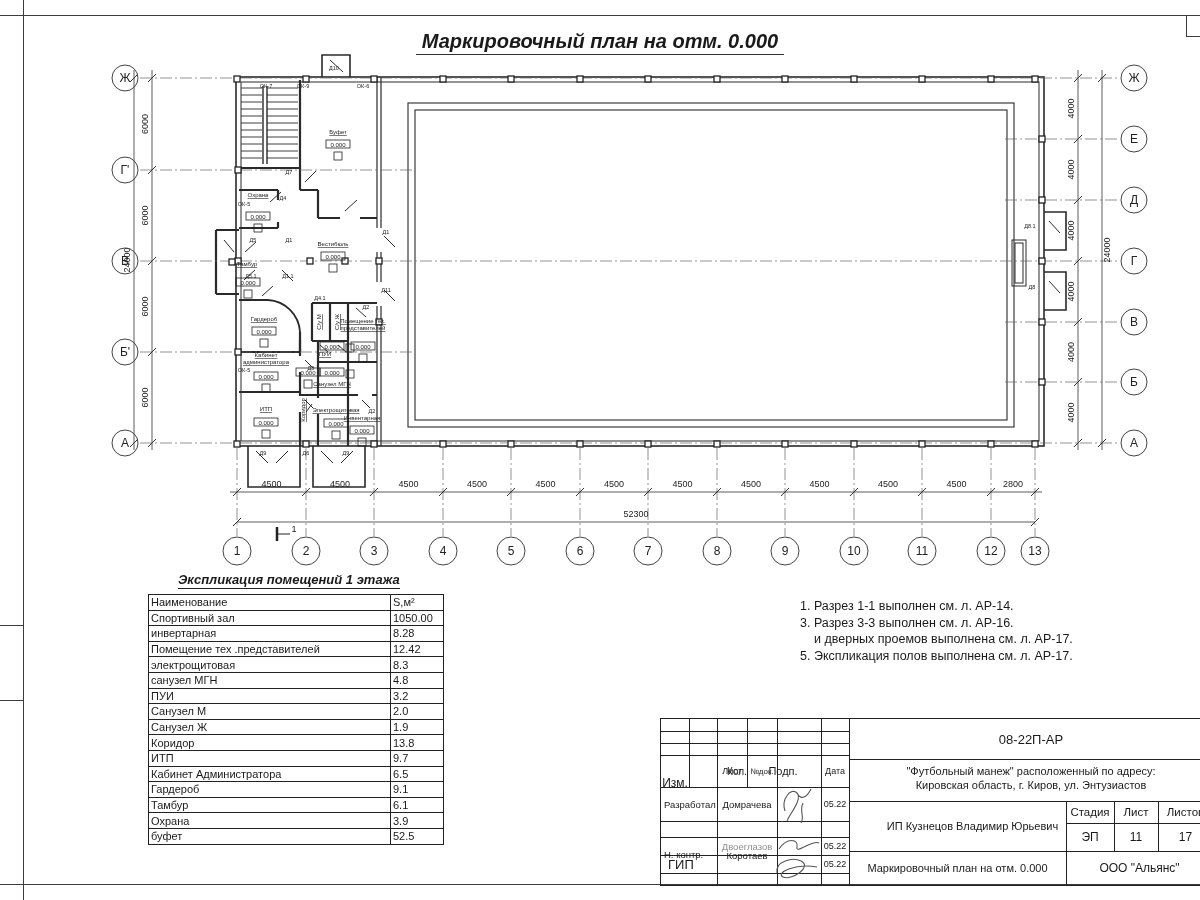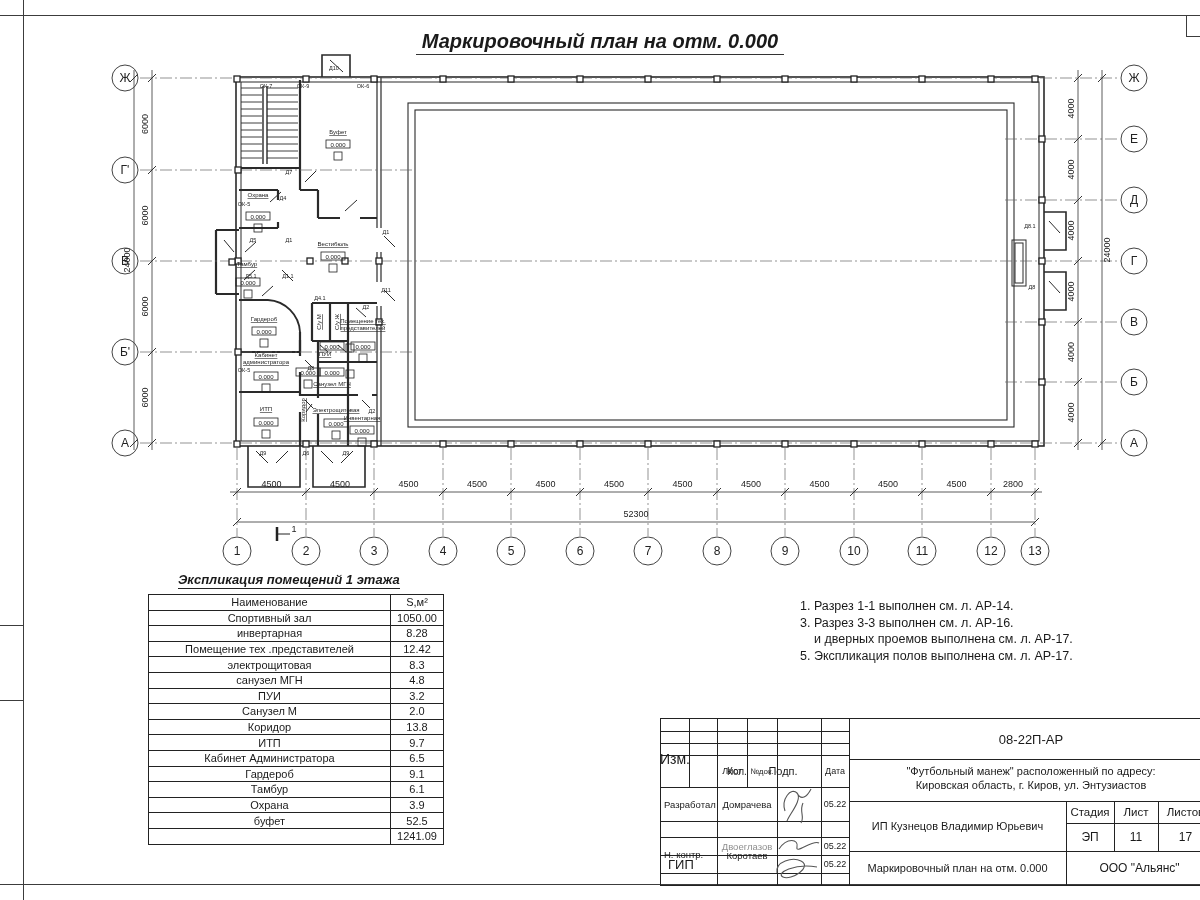--- a/index.html
+++ b/index.html
@@ -10,21 +10,21 @@
   .frame-line{position:absolute;background:#3c3c3c;}
   
   .dwg-title{position:absolute;left:0;right:0;top:30px;text-align:center;
              font-size:20px;font-weight:bold;font-style:italic;}
   .dwg-title span{border-bottom:1.5px solid #333;padding:0 6px 2px;}
   
   .expl-title{position:absolute;left:178px;top:572px;font-size:13px;font-weight:bold;
               font-style:italic;border-bottom:1.3px solid #222;padding-bottom:1px;}
   .expl{position:absolute;left:148px;top:594px;width:296px;border-collapse:collapse;
         font-size:11px;}
-  .expl td{border:1.2px solid #222;height:14.6px;padding:0 2px;text-align:center;
+  .expl td{border:1.2px solid #222;height:14.6px;padding:0 2px;text-align:left;
            white-space:nowrap;overflow:hidden;}
   .expl td.c2{width:48px;}
   
   .notes{position:absolute;left:800px;top:598px;font-size:12.5px;line-height:16.5px;}
   .notes .indent{padding-left:14px;}
   
   .tb{position:absolute;left:660px;top:718px;width:552px;height:166px;
       border-left:1.6px solid #222;border-top:1.6px solid #222;border-bottom:1.6px solid #222;
       font-size:10px;}
   .tb .hl{position:absolute;background:#222;height:1px;}
@@ -407,20 +407,24 @@
       </tr>
       <tr>
         <td>ПУИ</td>
         <td class="c2">3.2</td>
       </tr>
       <tr>
         <td>Санузел М</td>
         <td class="c2">2.0</td>
       </tr>
       <tr>
+        <td>Санузел Ж</td>
+        <td class="c2">1.9</td>
+      </tr>
+      <tr>
         <td>Коридор</td>
         <td class="c2">13.8</td>
       </tr>
       <tr>
         <td>ИТП</td>
         <td class="c2">9.7</td>
       </tr>
       <tr>
         <td>Кабинет Администратора</td>
         <td class="c2">6.5</td>
@@ -433,24 +437,20 @@
         <td>Тамбур</td>
         <td class="c2">6.1</td>
       </tr>
       <tr>
         <td>Охрана</td>
         <td class="c2">3.9</td>
       </tr>
       <tr>
         <td>буфет</td>
         <td class="c2">52.5</td>
-      </tr>
-      <tr>
-        <td></td>
-        <td class="c2">1241.09</td>
       </tr>
     </tbody>
   </table>
 
 <div class="notes">
   <div>1. Разрез 1-1 выполнен см. л. АР-14.</div>
   <div>3. Разрез 3-3 выполнен см. л. АР-16.</div>
   <div class="indent">и дверных проемов выполнена см. л. АР-17.</div>
   <div>5. Экспликация полов выполнена см. л. АР-17.</div>
 </div>
@@ -473,21 +473,21 @@
   <div class="hl" style="left:0;top:68px;width:188px;"></div>
   <div class="hl" style="left:0;top:102px;width:188px;"></div>
   <div class="hl" style="left:0;top:118px;width:188px;"></div>
   <div class="hl" style="left:0;top:136px;width:188px;"></div>
   <div class="hl" style="left:0;top:154px;width:188px;"></div>
   <div class="hl" style="left:188px;top:40px;width:364px;"></div>
   <div class="hl" style="left:188px;top:82px;width:364px;"></div>
   <div class="hl" style="left:405px;top:104px;width:147px;"></div>
   <div class="hl" style="left:188px;top:132px;width:364px;"></div>
 
-  <div class="cell" style="left:0;top:24px;width:28px;height:32px;font-size:14px;">Изм.</div>
+  <div class="cell" style="left:0;top:48px;width:28px;height:32px;font-size:12px;">Изм.</div>
   <div class="cell" style="left:16px;top:36px;width:28px;height:32px;font-size:10px;margin-left:46px;">Кол.</div>
   <div class="cell" style="left:56px;top:36px;width:30px;height:32px;font-size:9px;">Лист</div>
   <div class="cell" style="left:86px;top:36px;width:30px;height:32px;font-size:8px;">№док.</div>
   <div class="cell" style="left:100px;top:36px;width:44px;height:32px;font-size:11px;text-align:right;">Подп.</div>
   <div class="cell" style="left:160px;top:36px;width:28px;height:32px;font-size:9px;">Дата</div>
 
   <div class="cell left" style="left:0;top:68px;width:56px;height:34px;font-size:9.5px;">Разработал</div>
   <div class="cell" style="left:56px;top:68px;width:60px;height:34px;font-size:9.5px;">Домрачева</div>
   <div class="cell" style="left:160px;top:68px;width:28px;height:34px;font-size:9px;">05.22</div>
 
@@ -502,21 +502,21 @@
   <svg class="abs" style="left:116px;top:62px;" width="44" height="44" viewBox="0 0 44 44">
     <path d="M8,30 C4,18 14,6 20,12 C26,18 12,34 10,40 M20,12 C24,20 30,16 34,8 M26,22 C22,30 28,36 24,42" stroke="#555" fill="none" stroke-width="1.1"></path>
   </svg>
   <svg class="abs" style="left:112px;top:114px;" width="52" height="52" viewBox="0 0 52 52">
     <path d="M6,16 C14,4 26,6 24,14 C22,22 40,6 46,10 M4,40 C2,28 20,24 28,28 C40,34 18,48 10,44 C2,40 22,30 44,34" stroke="#555" fill="none" stroke-width="1.1"></path>
   </svg>
 
   <div class="cell" style="left:188px;top:0;width:364px;height:40px;font-size:13px;">08-22П-АР</div>
   <div class="cell" style="left:188px;top:44px;width:364px;height:16px;font-size:11px;">"Футбольный манеж" расположенный по адресу:</div>
   <div class="cell" style="left:188px;top:58px;width:364px;height:16px;font-size:11px;">Кировская область, г. Киров, ул. Энтузиастов</div>
-  <div class="cell" style="left:188px;top:82px;width:217px;height:50px;font-size:11px;">ИП Кузнецов Владимир Юрьевич</div>
+  <div class="cell" style="left:188px;top:82px;width:217px;height:50px;font-size:11px;padding-left:15px;">ИП Кузнецов Владимир Юрьевич</div>
   <div class="cell" style="left:405px;top:82px;width:48px;height:22px;font-size:11.5px;">Стадия</div>
   <div class="cell" style="left:453px;top:82px;width:44px;height:22px;font-size:11.5px;">Лист</div>
   <div class="cell" style="left:497px;top:82px;width:55px;height:22px;font-size:11.5px;">Листов</div>
   <div class="cell" style="left:405px;top:104px;width:48px;height:28px;font-size:12px;">ЭП</div>
   <div class="cell" style="left:453px;top:104px;width:44px;height:28px;font-size:12px;">11</div>
   <div class="cell" style="left:497px;top:104px;width:55px;height:28px;font-size:12px;">17</div>
   <div class="cell" style="left:188px;top:132px;width:217px;height:34px;font-size:11px;">Маркировочный план на отм. 0.000</div>
   <div class="cell" style="left:405px;top:132px;width:147px;height:34px;font-size:12px;">ООО "Альянс"</div>
 </div>
 

